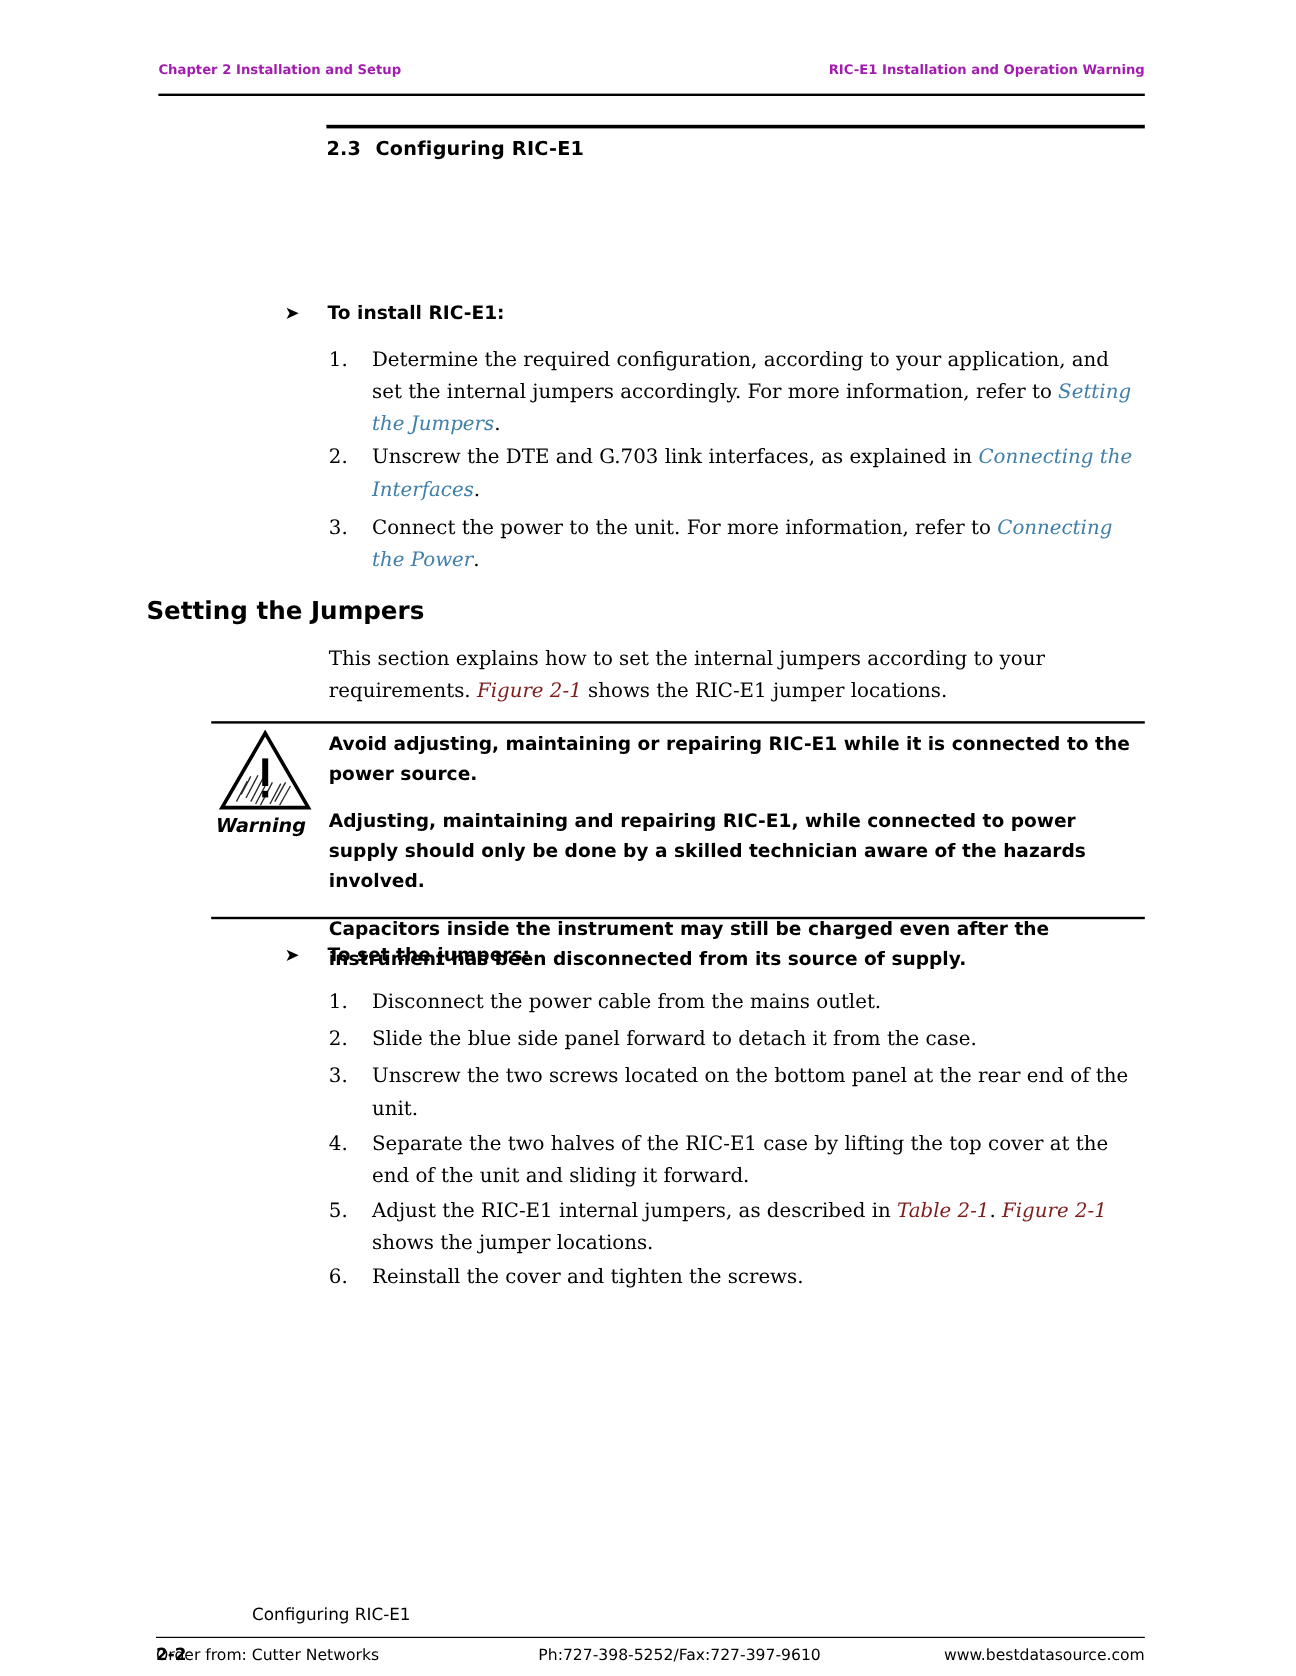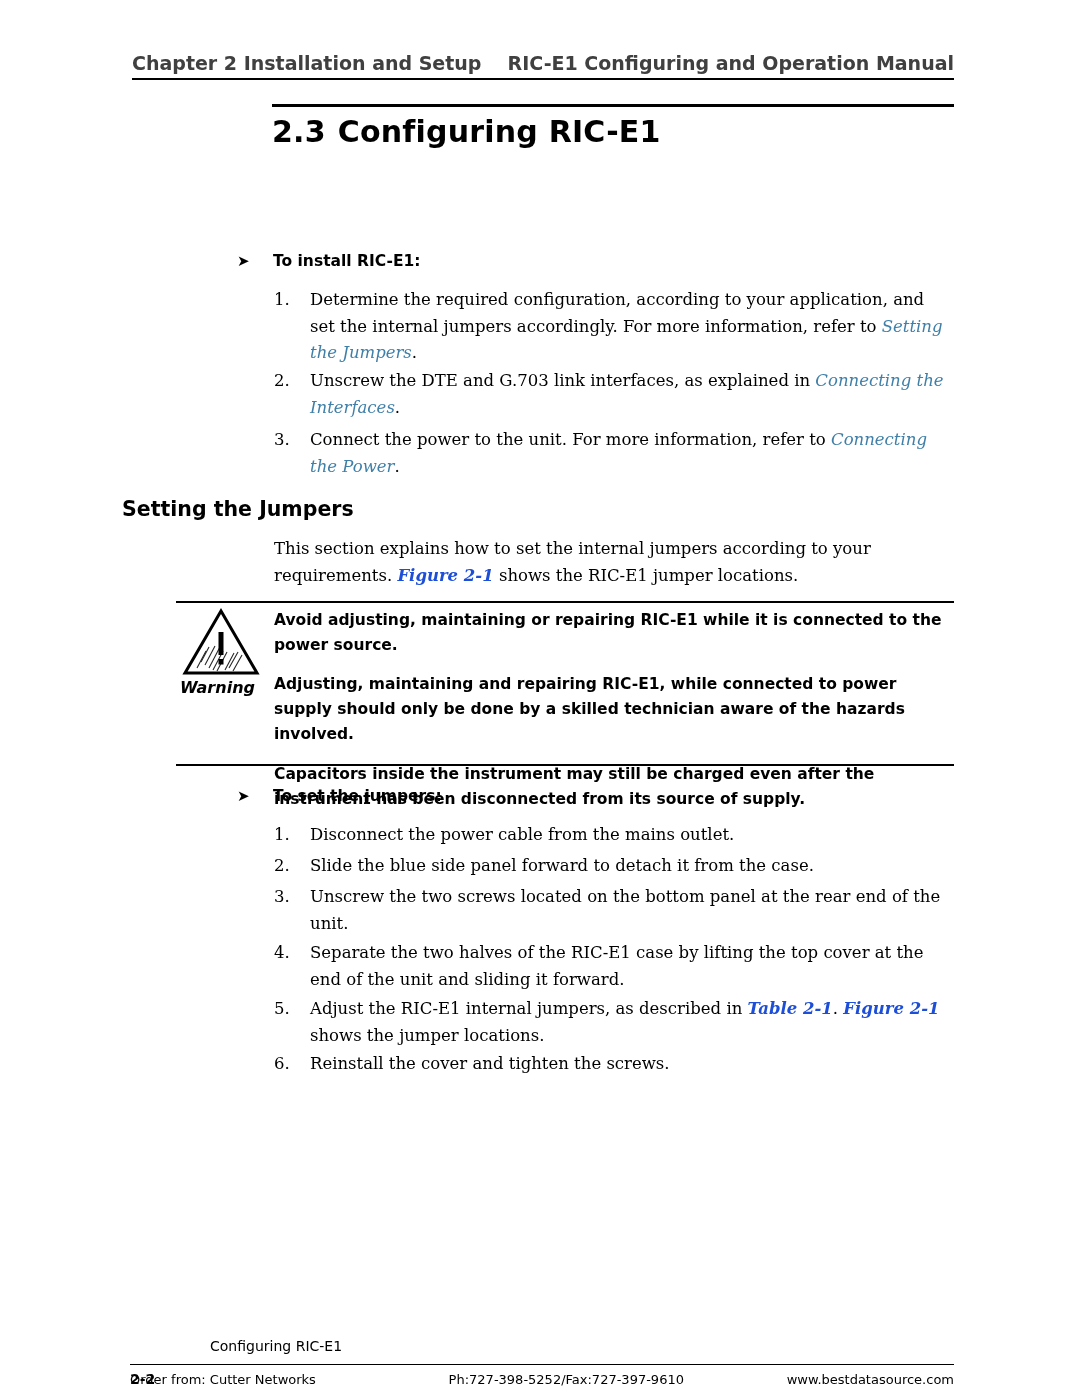--- a/index.html
+++ b/index.html
@@ -25,23 +25,23 @@
   
   .header {
     position: absolute;
     left: 132px;
     top: 52px;
     width: 822px;
     display: flex;
     justify-content: space-between;
     align-items: center;
     font-family: "DejaVu Sans", sans-serif;
-    font-size: 19px;
-    font-weight: bold;
-    color: #404040;
+    font-size: 11px;
+    font-weight: bold;
+    color: #a21caf;
   }
   .header-rule {
     position: absolute;
     left: 132px;
     top: 78px;
     width: 822px;
     height: 2px;
     background: #000;
   }
 
@@ -52,21 +52,21 @@
     top: 104px;
     width: 682px;
     height: 3px;
     background: #000;
   }
   .sec-title {
     position: absolute;
     left: 272px;
     top: 114px;
     font-family: "DejaVu Sans", sans-serif;
-    font-size: 30px;
+    font-size: 16px;
     font-weight: bold;
     letter-spacing: 0.2px;
   }
   .sec-title .num { margin-right: 12px; }
 
   
   .para {
     position: absolute;
     font-family: "DejaVu Serif", serif;
     font-size: 16.5px;
@@ -74,22 +74,21 @@
     color: #000;
   }
   .indent-left { left: 274px; }
 
   .italic-blue {
     font-style: italic;
     color: #3f7fa8;
   }
   .italic-blue-dark {
     font-style: italic;
-    color: #1d4ed8;
-    font-weight: bold;
+    color: #7f1d1d;
   }
 
   
   .arrow-head {
     position: absolute;
     left: 237px;
     font-family: "DejaVu Sans", sans-serif;
     font-size: 15.5px;
     font-weight: bold;
     display: flex;
@@ -213,21 +212,21 @@
   }
   .footer-bottom .mid { margin-left: 30px; }
 </style>
 </head>
 <body>
 
 <div class="page">
 
   <div class="header">
     <span>Chapter 2  Installation and Setup</span>
-    <span>RIC-E1 Configuring and Operation Manual</span>
+    <span>RIC-E1 Installation and Operation Warning</span>
   </div>
   <div class="header-rule"></div>
 
   <div class="sec-rule"></div>
   <div class="sec-title">
     <span class="num">2.3</span><span>Configuring RIC-E1</span>
   </div>
 
 
   <div class="arrow-head" style="top:252px;">

